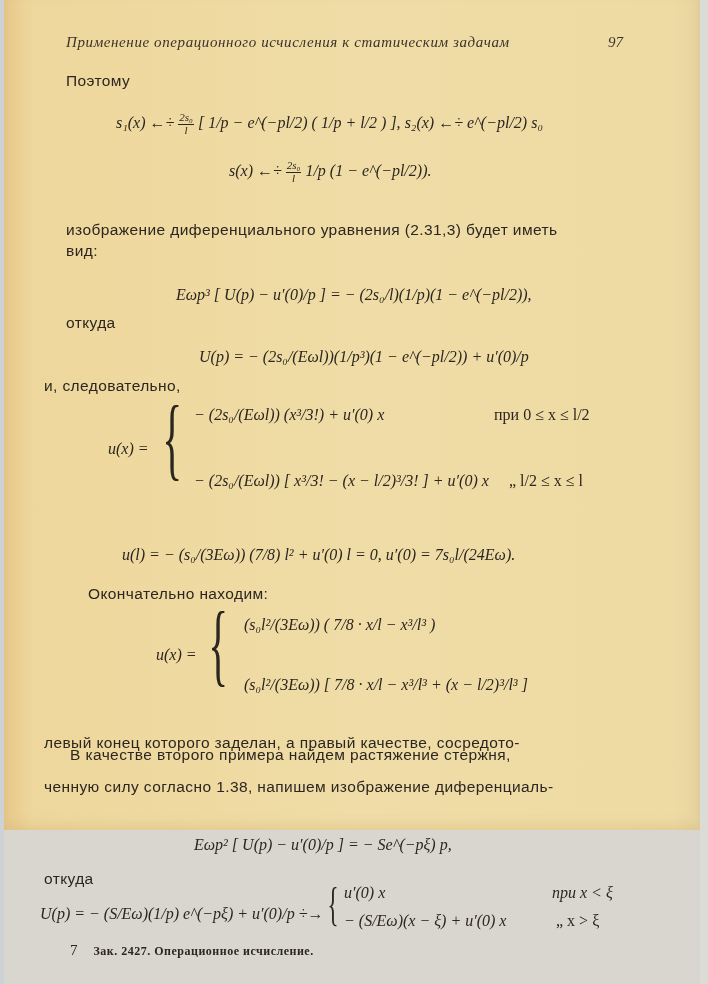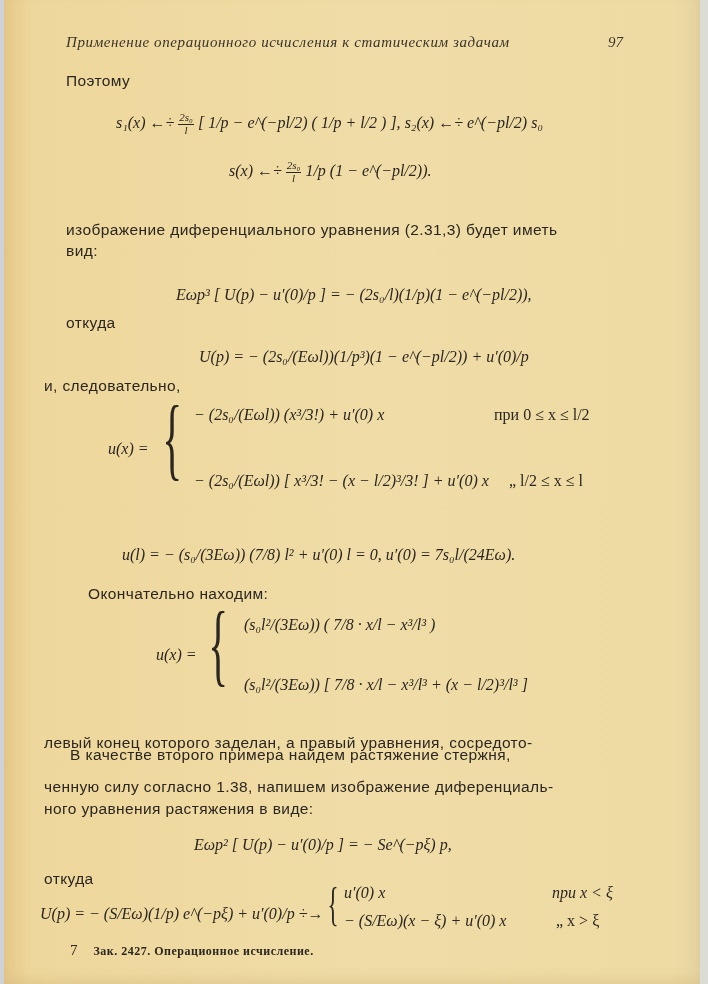--- a/index.html
+++ b/index.html
@@ -3,21 +3,21 @@
 <meta charset="utf-8">
 <style>
   html, body { margin:0; padding:0; }
   body {
     width:708px; height:984px; overflow:hidden;
     background:#d9d6cf;
     font-family:"Liberation Serif", "DejaVu Serif", serif;
     color:#2a2520;
   }
   .page {
-    position:absolute; left:4px; top:0; width:696px; height:984px;
+    position:absolute; left:4px; top:0; width:696px; height:830px;
     background: linear-gradient(90deg, #e7c88a 0%, #eed79c 4%, #efdca6 50%, #eedba4 96%, #e6d3a0 100%);
     box-shadow: inset 0 -6px 10px rgba(200,170,110,0.25);
   }
   .strip-left { position:absolute; left:0; top:0; width:4px; height:984px; background:#cfd2d4; }
   .strip-right { position:absolute; right:0; top:0; width:8px; height:984px; background:#dcdcd6; }
   .abs { position:absolute; white-space:nowrap; }
   .header {
     left:62px; top:34px; font-style:italic; font-size:15px; letter-spacing:0.6px; color:#3a332a;
   }
   .pagenum { left:604px; top:34px; font-style:italic; font-size:15px; color:#3a332a; }
@@ -77,23 +77,22 @@
   <div class="abs eq i" style="left:118px;top:546px;">u(l) = − (s₀/(3Eω)) (7/8) l² + u′(0) l = 0,   u′(0) = 7s₀l/(24Eω).</div>
 
   <div class="abs txt" style="left:52px;top:585px;margin-left:32px;">Окончательно находим:</div>
 
   <div class="abs eq i" style="left:152px;top:646px;">u(x) =</div>
   <div class="abs brace" style="left:192px;top:598px;">{</div>
   <div class="abs eq i" style="left:240px;top:616px;">(s₀l²/(3Eω)) ( 7/8 · x/l − x³/l³ )</div>
   <div class="abs eq i" style="left:240px;top:676px;">(s₀l²/(3Eω)) [ 7/8 · x/l − x³/l³ + (x − l/2)³/l³ ]</div>
 
   <div class="abs txt" style="left:66px;top:746px;">В качестве второго примера найдем растяжение стержня,</div>
-  <div class="abs txt" style="left:40px;top:734px;">левый конец которого заделан, а правый уравнения, сосредото-</div>
+  <div class="abs txt" style="left:40px;top:734px;">левый конец которого заделан, а правый качестве, сосредото-</div>
   <div class="abs txt" style="left:40px;top:778px;">ченную силу согласно 1.38, напишем изображение диференциаль-</div>
-  <div class="abs txt" style="left:40px;top:800px;">ного уравнения растяжения в виде:</div>
 
   <div class="abs eq i" style="left:190px;top:836px;">Eωp² [ U(p) − u′(0)/p ] = − Se^(−pξ) p,</div>
 
   <div class="abs txt" style="left:40px;top:870px;">откуда</div>
 
   <div class="abs eq i" style="left:36px;top:905px;">U(p) = − (S/Eω)(1/p) e^(−pξ) + u′(0)/p ÷→</div>
   <div class="abs eq" style="left:318px;top:878px;font-size:46px;transform:scaleX(0.5);">{</div>
   <div class="abs eq i" style="left:340px;top:884px;">u′(0) x</div>
   <div class="abs eq" style="left:548px;top:884px;font-style:italic;">при x &lt; ξ</div>
   <div class="abs eq i" style="left:340px;top:912px;">− (S/Eω)(x − ξ) + u′(0) x</div>

